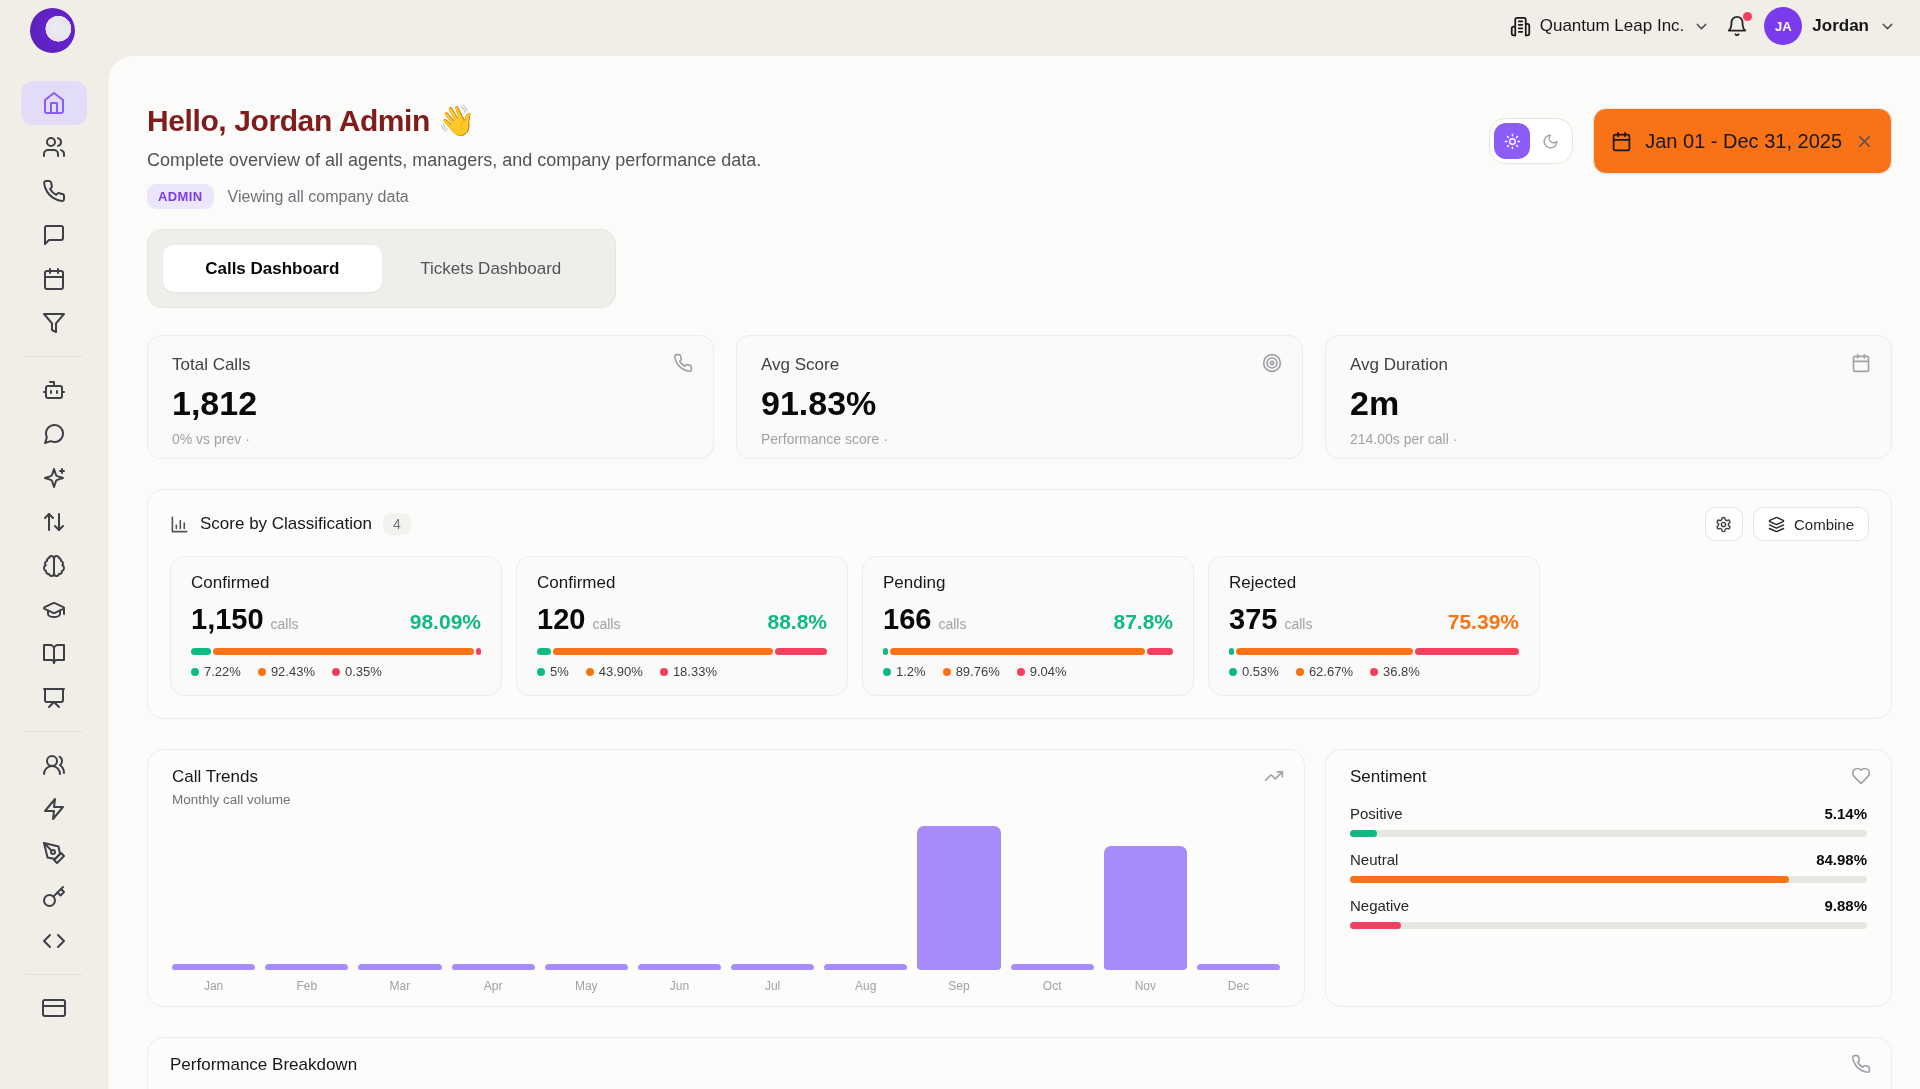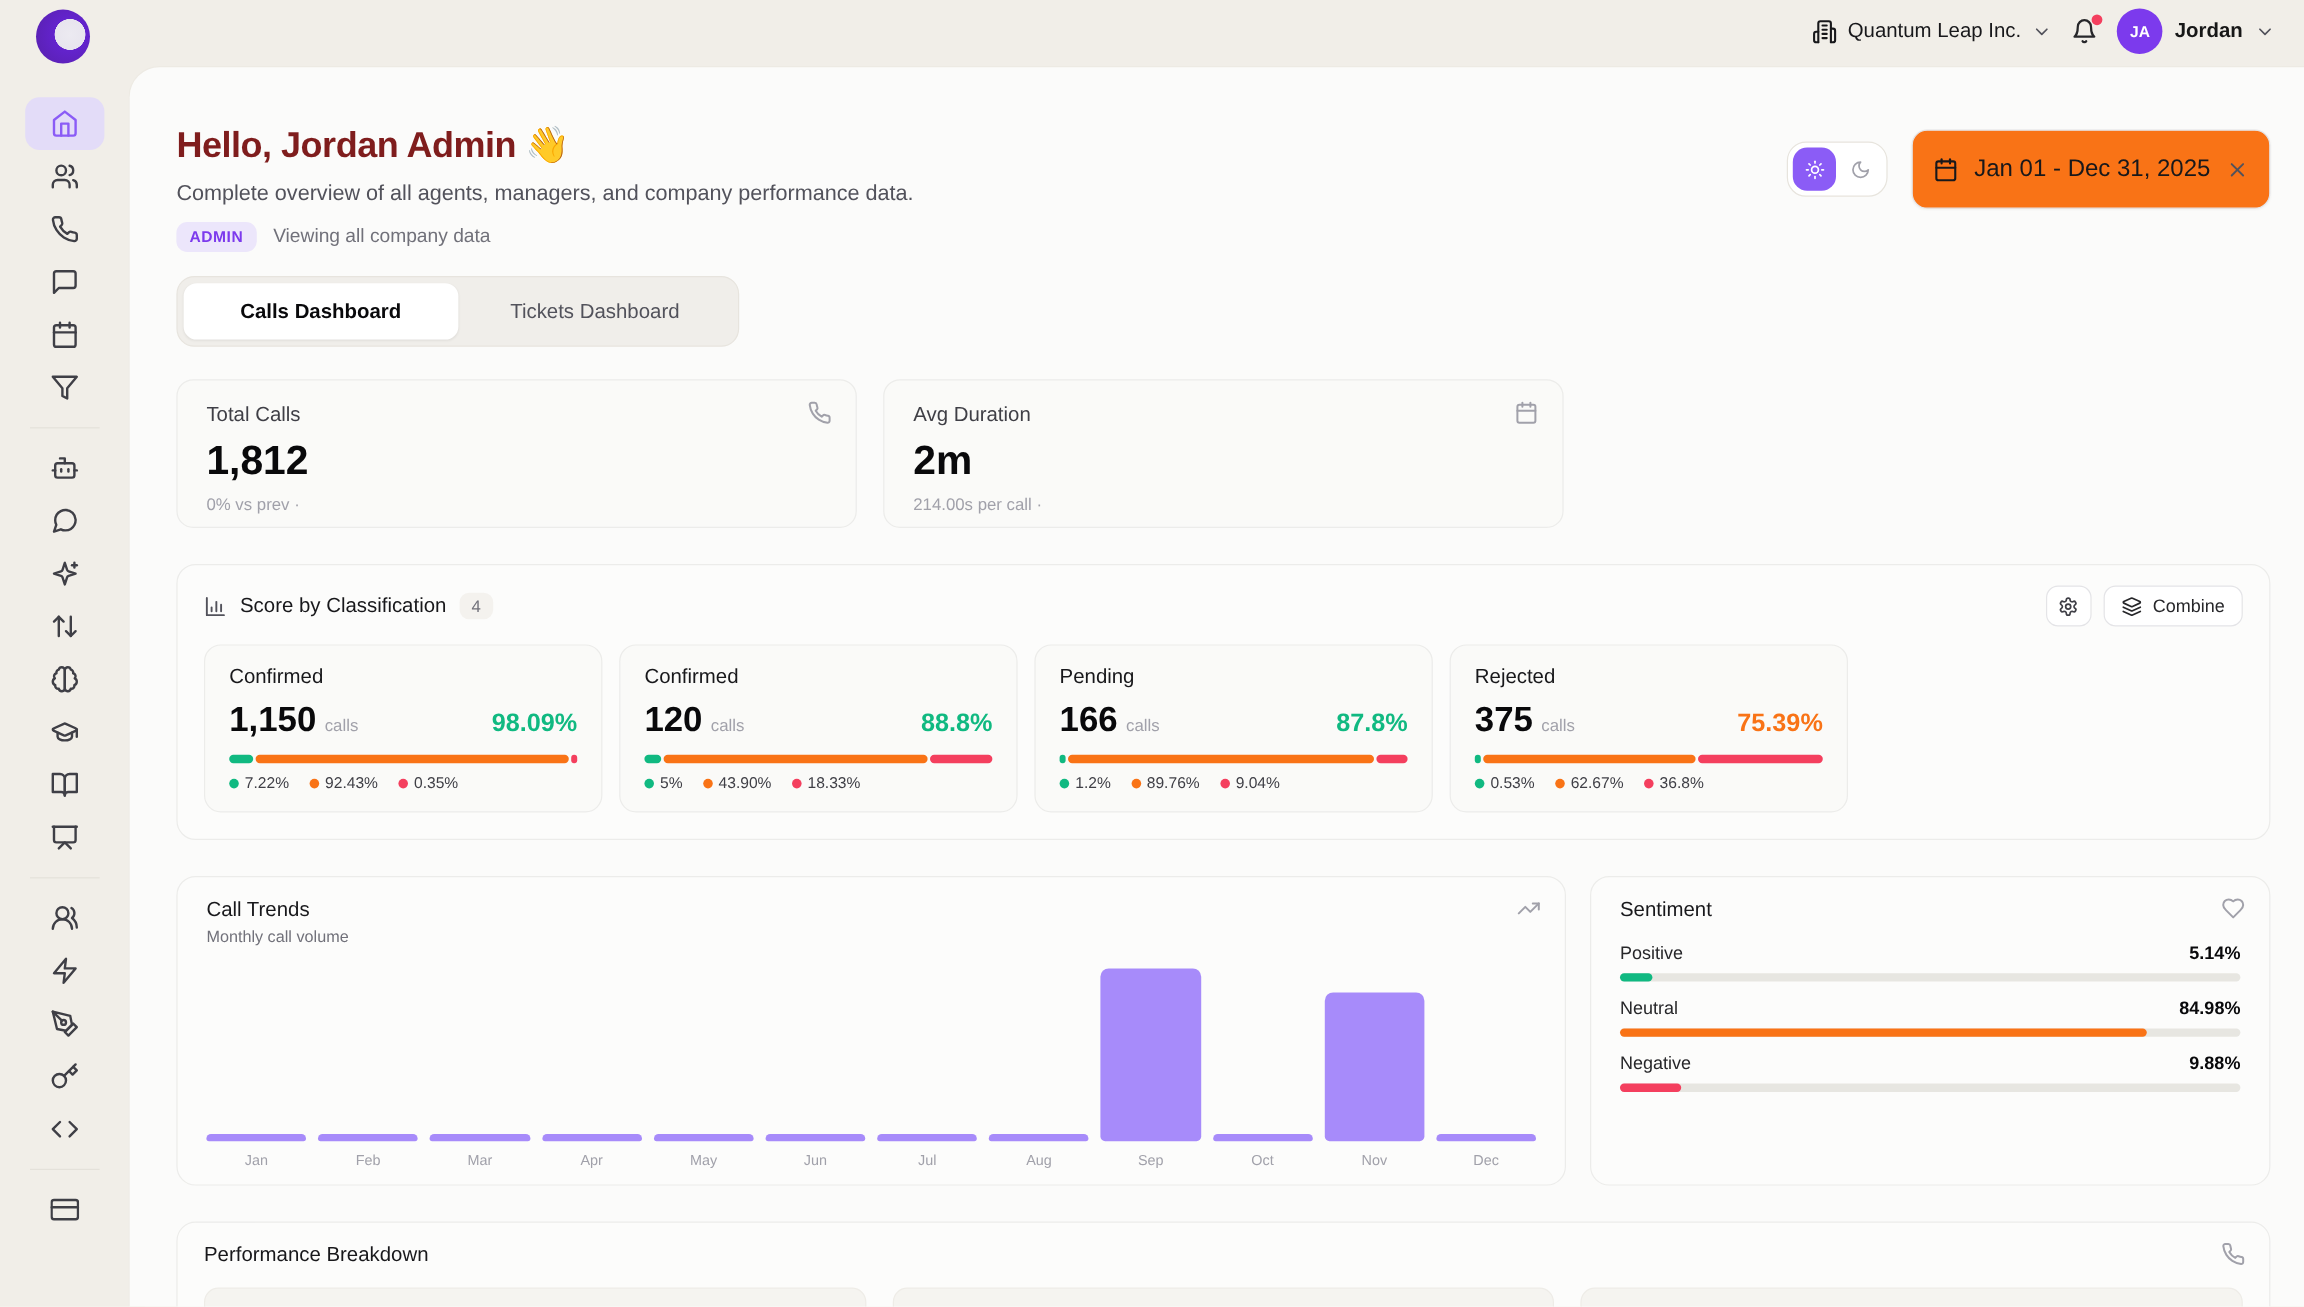--- a/index.html
+++ b/index.html
@@ -66,21 +66,21 @@
   .theme-btn svg { width:17px; height:17px; }
   .date-btn {
     background:#f97316; border:1px solid #e4e4e7; border-radius:13px; height:66px;
     display:flex; align-items:center; gap:13px; padding:0 17px;
     font-size:20px; font-weight:500; color:#18181b; cursor:pointer;
     box-shadow:0 1px 2px rgba(0,0,0,0.04); font-family:inherit;
   }
   .date-btn svg.cal { width:21px; height:21px; color:#18181b; }
   .date-btn svg.x { width:19px; height:19px; color:#52525b; }
 
-  .tabs { margin-top:20px; width:469px; background:#f0eeea; border:1px solid #e7e4de; border-radius:15px; padding:5px; display:flex; }
+  .tabs { margin-top:20px; width:469px; background:#f0eeea; border:1px solid #e7e4de; border-radius:15px; padding:15px; display:flex; }
   .tab { flex:1; height:47px; border:none; background:transparent; border-radius:11px; font-size:17px; font-weight:500; color:#52525b; cursor:pointer; font-family:inherit; }
   .tab.active { background:#fff; font-weight:700; color:#09090b; box-shadow:0 1px 2px rgba(0,0,0,0.06); }
 
   
   .stats-row { margin-top:27px; display:grid; grid-template-columns:repeat(3,1fr); gap:22px; }
   .stat-card { background:#fafaf8; border:1px solid #ececea; border-radius:14px; padding:19px 24px; position:relative; height:124px; }
   .stat-title { font-size:17px; font-weight:500; color:#3f3f46; }
   .stat-icon { position:absolute; top:17px; right:20px; color:#a1a1aa; }
   .stat-icon svg { width:20px; height:20px; }
   .stat-value { margin-top:9px; font-size:34px; font-weight:700; color:#09090b; }
@@ -414,20 +414,32 @@
     <div class="stat-title">Total Calls</div>
     <span class="stat-icon">
             <svg viewBox="0 0 24 24" fill="none" stroke="currentColor" stroke-width="2" stroke-linecap="round" stroke-linejoin="round">
               <path d="M22 16.92v3a2 2 0 0 1-2.18 2 19.79 19.79 0 0 1-8.63-3.07 19.5 19.5 0 0 1-6-6 19.79 19.79 0 0 1-3.07-8.67A2 2 0 0 1 4.11 2h3a2 2 0 0 1 2 1.72 12.84 12.84 0 0 0 .7 2.81 2 2 0 0 1-.45 2.11L8.09 9.91a16 16 0 0 0 6 6l1.27-1.27a2 2 0 0 1 2.11-.45 12.84 12.84 0 0 0 2.81.7A2 2 0 0 1 22 16.92z"></path>
             </svg>
           </span>
     <div class="stat-value">1,812</div>
     <div class="stat-caption">0% vs prev ·</div>
   </div>
 
+  <div class="stat-card">
+    <div class="stat-title">Avg Score</div>
+    <span class="stat-icon">
+            <svg viewBox="0 0 24 24" fill="none" stroke="currentColor" stroke-width="2" stroke-linecap="round" stroke-linejoin="round">
+              <circle cx="12" cy="12" r="10"></circle>
+              <circle cx="12" cy="12" r="6"></circle>
+              <circle cx="12" cy="12" r="2"></circle>
+            </svg>
+          </span>
+    <div class="stat-value">91.83%</div>
+    <div class="stat-caption">Performance score ·</div>
+  </div>
 
   <div class="stat-card">
     <div class="stat-title">Avg Duration</div>
     <span class="stat-icon">
             <svg viewBox="0 0 24 24" fill="none" stroke="currentColor" stroke-width="2" stroke-linecap="round" stroke-linejoin="round">
               <rect x="3" y="4" width="18" height="18" rx="2"></rect>
               <line x1="16" y1="2" x2="16" y2="6"></line>
               <line x1="8" y1="2" x2="8" y2="6"></line>
               <line x1="3" y1="10" x2="21" y2="10"></line>
             </svg>

